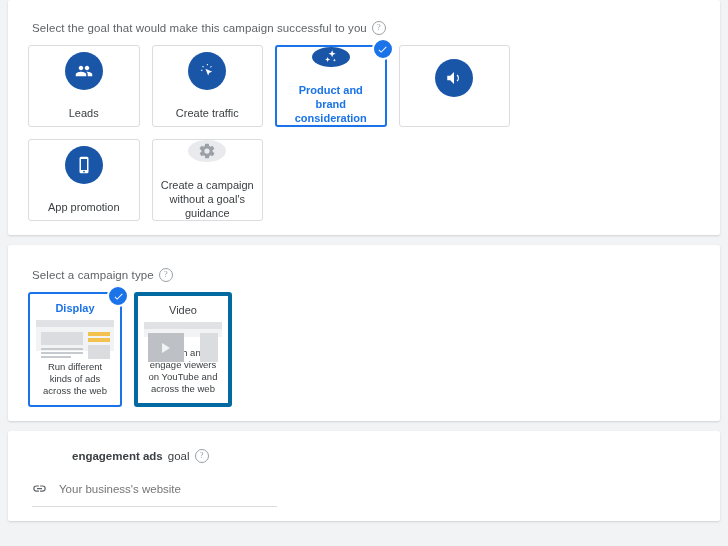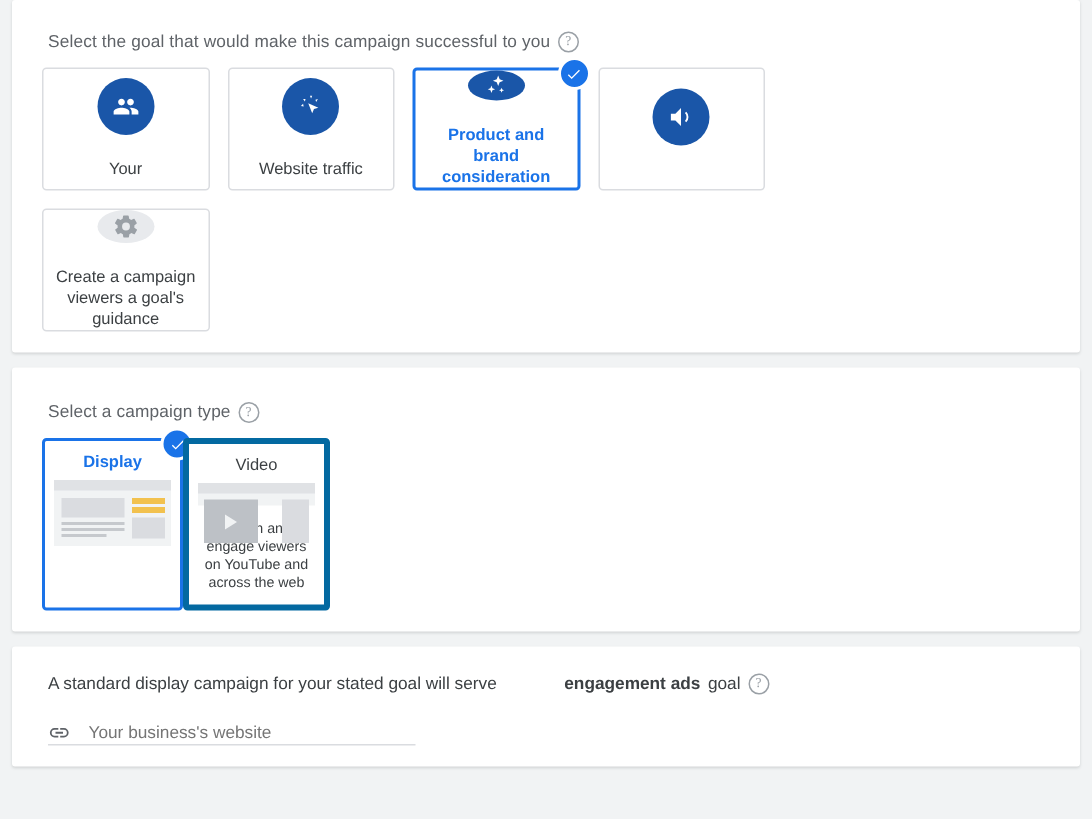--- a/index.html
+++ b/index.html
@@ -104,20 +104,21 @@
     align-items: center;
     justify-content: center;
     border: 2px solid #fff;
   }
   .check-badge svg { display:block; }
 
   
   .type-row {
     display: grid;
     grid-template-columns: repeat(4, 1fr);
+    gap: 12px;
     padding-right: 376px;
   }
   .type-card {
     position: relative;
     border: 4px solid #0369a1;
     border-radius: 3px;
     background: #fff;
     box-sizing: border-box;
     padding: 8px 6px 8px 6px;
     cursor: pointer;
@@ -182,21 +183,21 @@
   }
   .bottom-text b { font-weight: bold; margin-left: 40px; }
 
   .url-row {
     display: flex;
     align-items: center;
     gap: 10px;
     border-bottom: 1px solid #dadce0;
     width: 245px;
     margin-left: 4px;
-    padding-bottom: 0;
+    padding-bottom: 10px;
   }
   .link-icon { color: #5f6368; display:flex; }
   .url-input {
     border: none;
     outline: none;
     font-size: 11.5px;
     color: #80868b;
     font-family: "Liberation Sans", sans-serif;
     width: 100%;
     background: transparent;
@@ -213,31 +214,31 @@
 
   <div class="goal-grid">
 
 
     <div class="goal-card">
       <div class="goal-icon">
         <svg width="18" height="18" viewBox="0 0 24 24" fill="#ffffff">
           <path d="M16 11c1.66 0 2.99-1.34 2.99-3S17.66 5 16 5c-1.66 0-3 1.34-3 3s1.34 3 3 3zm-8 0c1.66 0 2.99-1.34 2.99-3S9.66 5 8 5C6.34 5 5 6.34 5 8s1.34 3 3 3zm0 2c-2.33 0-7 1.17-7 3.5V19h14v-2.5c0-2.33-4.67-3.5-7-3.5zm8 0c-.29 0-.62.02-.97.05 1.16.84 1.97 1.97 1.97 3.45V19h6v-2.5c0-2.33-4.67-3.5-7-3.5z"></path>
         </svg>
       </div>
-      <div class="goal-label">Your</div>
+      <div class="goal-label">Leads</div>
     </div>
 
     <div class="goal-card">
       <div class="goal-icon">
         <svg width="18" height="18" viewBox="0 0 24 24" fill="#ffffff">
           <path d="M11.5 2.5l1 2.4 1-2.4zM5.4 5.4L7 7.5 7.6 5.3zM18.6 5.4l-2.2.6.6 2.1zM3.5 11.5l2.4.5-.5-2.4z"></path>
           <path d="M10 9l9 4-3.9 1.3L13.5 18z"></path>
         </svg>
       </div>
-      <div class="goal-label">Website traffic</div>
+      <div class="goal-label">Create traffic</div>
     </div>
 
     <div class="goal-card selected">
       <div class="check-badge">
         <svg width="11" height="11" viewBox="0 0 24 24" fill="#ffffff">
           <path d="M9 16.2L4.8 12l-1.4 1.4L9 19 21 7l-1.4-1.4z"></path>
         </svg>
       </div>
       <div class="goal-icon">
         <svg width="18" height="18" viewBox="0 0 24 24" fill="#ffffff">
@@ -251,28 +252,36 @@
 
     <div class="goal-card">
       <div class="goal-icon">
         <svg width="18" height="18" viewBox="0 0 24 24" fill="#ffffff">
           <path d="M3 9v6h4l5 5V4L7 9H3z"></path>
           <path d="M15.5 8.5a5 5 0 0 1 0 7l1.2 1.2a6.7 6.7 0 0 0 0-9.4z"></path>
         </svg>
       </div>
     </div>
 
+    <div class="goal-card">
+      <div class="goal-icon">
+        <svg width="18" height="18" viewBox="0 0 24 24" fill="#ffffff">
+          <path d="M16 1H8a2 2 0 0 0-2 2v18a2 2 0 0 0 2 2h8a2 2 0 0 0 2-2V3a2 2 0 0 0-2-2zm-4 21a1.2 1.2 0 1 1 1.2-1.2A1.2 1.2 0 0 1 12 22zm4-3.5H8V4h8z"></path>
+        </svg>
+      </div>
+      <div class="goal-label">App promotion</div>
+    </div>
 
     <div class="goal-card">
       <div class="goal-icon grey">
         <svg width="18" height="18" viewBox="0 0 24 24" fill="#9aa0a6">
           <path d="M19.4 13a7.8 7.8 0 0 0 0-2l2.1-1.6a.5.5 0 0 0 .1-.6l-2-3.4a.5.5 0 0 0-.6-.2l-2.5 1a7.3 7.3 0 0 0-1.7-1l-.4-2.6a.5.5 0 0 0-.5-.4h-4a.5.5 0 0 0-.5.4l-.4 2.6a7.3 7.3 0 0 0-1.7 1l-2.5-1a.5.5 0 0 0-.6.2l-2 3.4a.5.5 0 0 0 .1.6L4.6 11a7.8 7.8 0 0 0 0 2l-2.1 1.6a.5.5 0 0 0-.1.6l2 3.4a.5.5 0 0 0 .6.2l2.5-1a7.3 7.3 0 0 0 1.7 1l.4 2.6a.5.5 0 0 0 .5.4h4a.5.5 0 0 0 .5-.4l.4-2.6a7.3 7.3 0 0 0 1.7-1l2.5 1a.5.5 0 0 0 .6-.2l2-3.4a.5.5 0 0 0-.1-.6zM12 15.5A3.5 3.5 0 1 1 15.5 12 3.5 3.5 0 0 1 12 15.5z"></path>
         </svg>
       </div>
-      <div class="goal-label">Create a campaign viewers a goal's guidance</div>
+      <div class="goal-label">Create a campaign without a goal's guidance</div>
     </div>
 
   </div>
 </div>
 
 <div class="panel">
   <div class="section-label">
     <span>Select a campaign type</span>
     <span class="help-icon">?</span>
   </div>
@@ -289,39 +298,39 @@
       <div class="type-thumb">
         <div class="thumb-bar"></div>
         <div class="thumb-block" style="left:5px; top:12px; width:42px; height:13px;"></div>
         <div class="thumb-line" style="left:5px; top:28px; width:42px;"></div>
         <div class="thumb-line" style="left:5px; top:32px; width:42px;"></div>
         <div class="thumb-line" style="left:5px; top:36px; width:30px;"></div>
         <div class="thumb-yellow" style="left:52px; top:12px; width:22px; height:4px;"></div>
         <div class="thumb-yellow" style="left:52px; top:18px; width:22px; height:4px;"></div>
         <div class="thumb-block" style="left:52px; top:25px; width:22px; height:14px;"></div>
       </div>
+      <div class="type-desc">Run different kinds of ads across the web</div>
     </div>
 
     <div class="type-card">
       <div class="type-title">Video</div>
       <div class="type-thumb">
         <div class="thumb-bar"></div>
         <div class="thumb-vid-left"></div>
         <div class="thumb-vid-right"></div>
         <div class="play-tri"></div>
       </div>
       <div class="type-desc">Reach and engage viewers on YouTube and across the web</div>
     </div>
 
   </div>
 </div>
 
 <div class="panel">
   <div class="bottom-text">
-    <span>A standard display campaign for your stated goal will serve</span>
     <b>engagement ads</b>
     <span>goal</span>
     <span class="help-icon">?</span>
   </div>
 
   <div class="url-row">
     <span class="link-icon">
       <svg width="15" height="15" viewBox="0 0 24 24" fill="#5f6368">
         <path d="M3.9 12a3.1 3.1 0 0 1 3.1-3.1h4V7H7a5 5 0 0 0 0 10h4v-1.9H7A3.1 3.1 0 0 1 3.9 12zM8 13h8v-2H8zm9-6h-4v1.9h4a3.1 3.1 0 0 1 0 6.2h-4V17h4a5 5 0 0 0 0-10z"></path>
       </svg>

